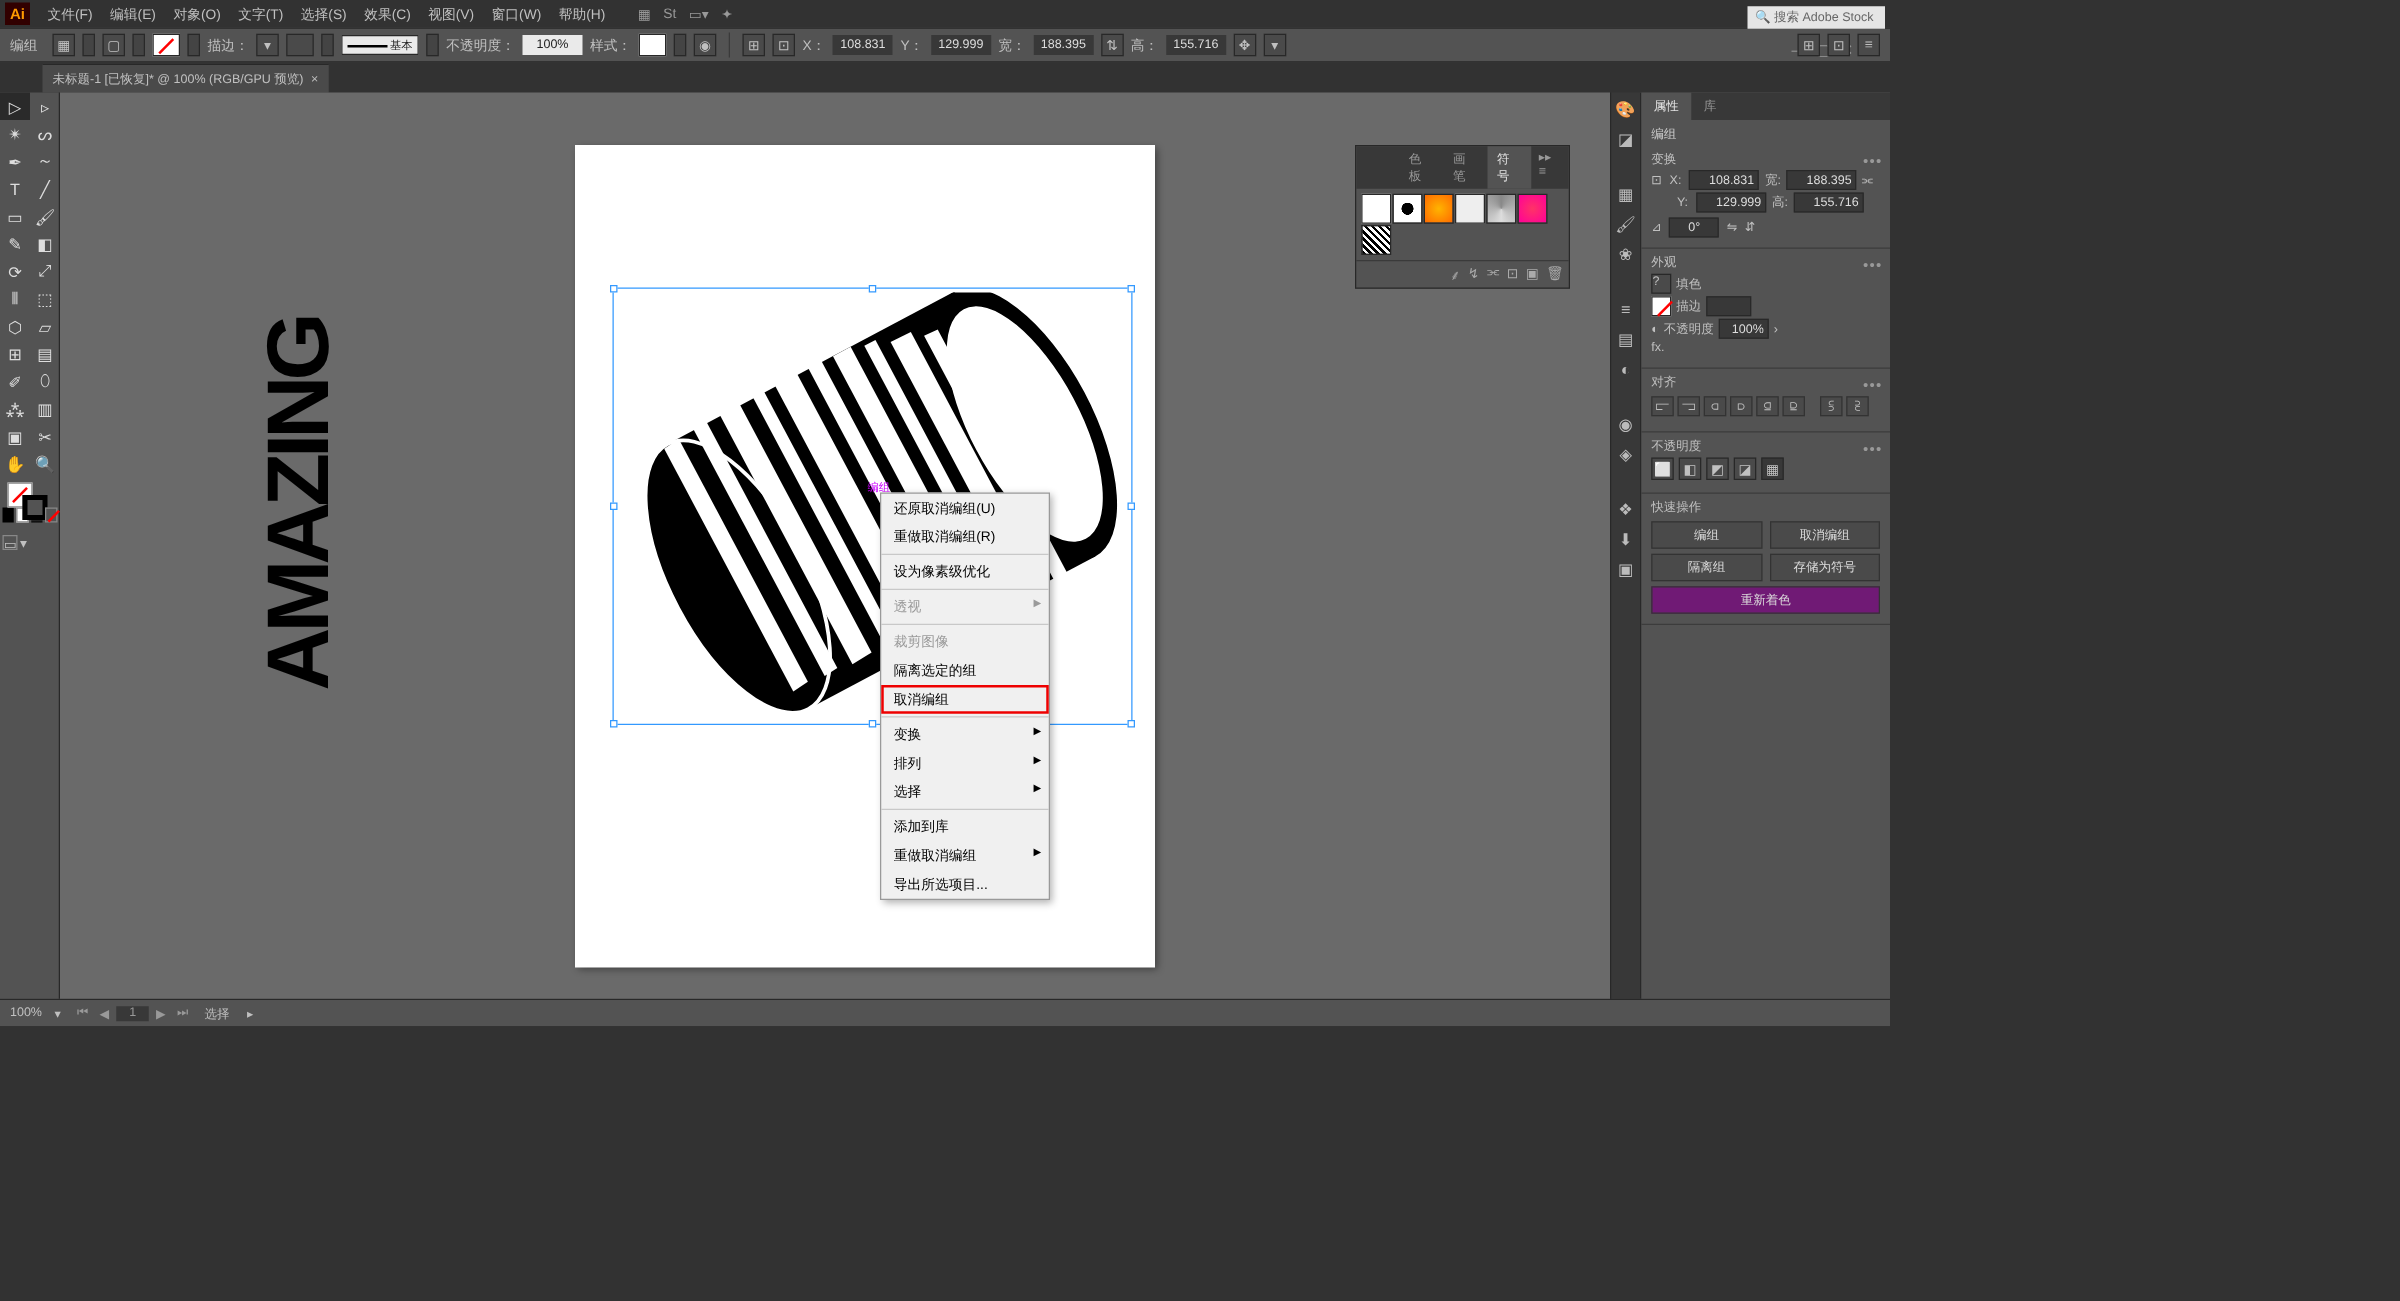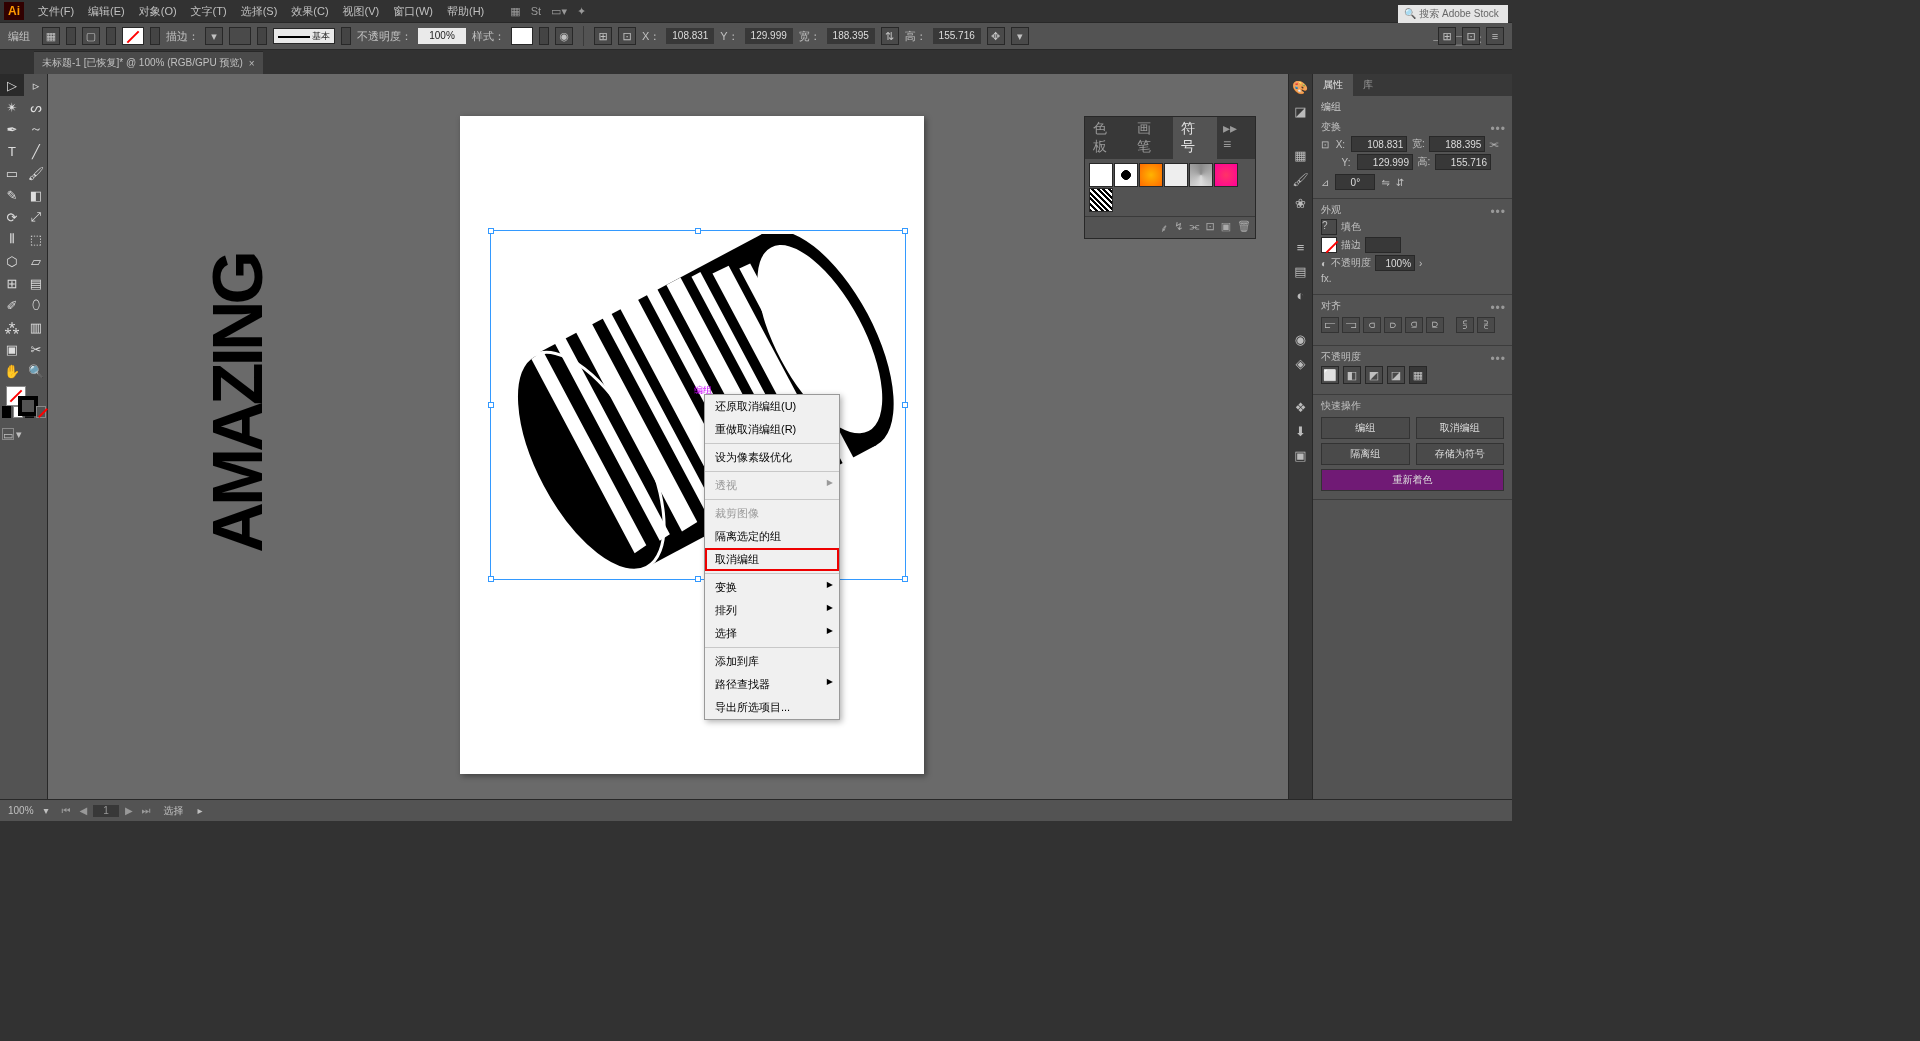--- a/index.html
+++ b/index.html
@@ -48,21 +48,21 @@
 .ctx-menu .mi { padding: 4px 14px 4px 10px; position: relative; }
 .ctx-menu .mi.disabled { color: #9a9a9a; }
 .ctx-menu .mi.submenu::after { content: "▶"; position: absolute; right: 6px; font-size: 8px; }
 .ctx-menu .mi.hl { border: 2px solid #e00; padding: 2px 12px 2px 8px; }
 .ctx-menu hr { border: none; border-top: 1px solid #c8c8c8; margin: 2px 0; }
 .obj-label { position: absolute; left: 646px; top: 310px; font-size: 9px; color: #c0f; }
 .right-dock { width: 24px; background: #383838; display: flex; flex-direction: column; align-items: center; padding-top: 4px; gap: 6px; border-left: 1px solid #282828; }
 .right-dock .dicon { width: 18px; height: 18px; display: flex; align-items: center; justify-content: center; color: #bbb; font-size: 13px; }
 .right-dock .dgap { height: 14px; }
 .float-panel { position: absolute; left: 1084px; top: 116px; width: 172px; background: #535353; border: 1px solid #282828; }
-.float-panel .tabs { display: flex; background: #383838; font-size: 14px; }
+.float-panel .tabs { display: flex; background: #383838; font-size: 10px; padding-left: 34px; }
 .float-panel .tabs span { padding: 3px 8px; color: #999; }
 .float-panel .tabs span.active { background: #535353; color: #e4e4e4; }
 .float-panel .sw-grid { padding: 4px; display: flex; flex-wrap: wrap; gap: 1px; }
 .sw { width: 24px; height: 24px; border: 1px solid #282828; }
 .float-panel .foot { display: flex; justify-content: flex-end; gap: 6px; padding: 3px 4px; border-top: 1px solid #3a3a3a; font-size: 11px; color: #aaa; }
 .prop-panel { width: 200px; background: #535353; border-left: 1px solid #282828; display: flex; flex-direction: column; font-size: 10px; overflow-y: auto; }
 .prop-panel .tabs { display: flex; background: #383838; }
 .prop-panel .tabs span { padding: 4px 10px; color: #999; }
 .prop-panel .tabs span.active { background: #535353; color: #e4e4e4; }
 .prop-panel .section-label { padding: 4px 8px 2px; color: #ccc; }
@@ -262,21 +262,21 @@
       <hr>
       <div class="mi disabled">裁剪图像</div>
       <div class="mi">隔离选定的组</div>
       <div class="mi hl">取消编组</div>
       <hr>
       <div class="mi submenu">变换</div>
       <div class="mi submenu">排列</div>
       <div class="mi submenu">选择</div>
       <hr>
       <div class="mi">添加到库</div>
-      <div class="mi submenu">路径查找器</div>
+      <div class="mi submenu">重做取消编组</div>
       <div class="mi">导出所选项目...</div>
     </div>
   </div>
 
   <div class="right-dock">
     <div class="dicon">🎨</div>
     <div class="dicon">◪</div>
     <div class="dgap"></div>
     <div class="dicon">▦</div>
     <div class="dicon">🖌</div>

